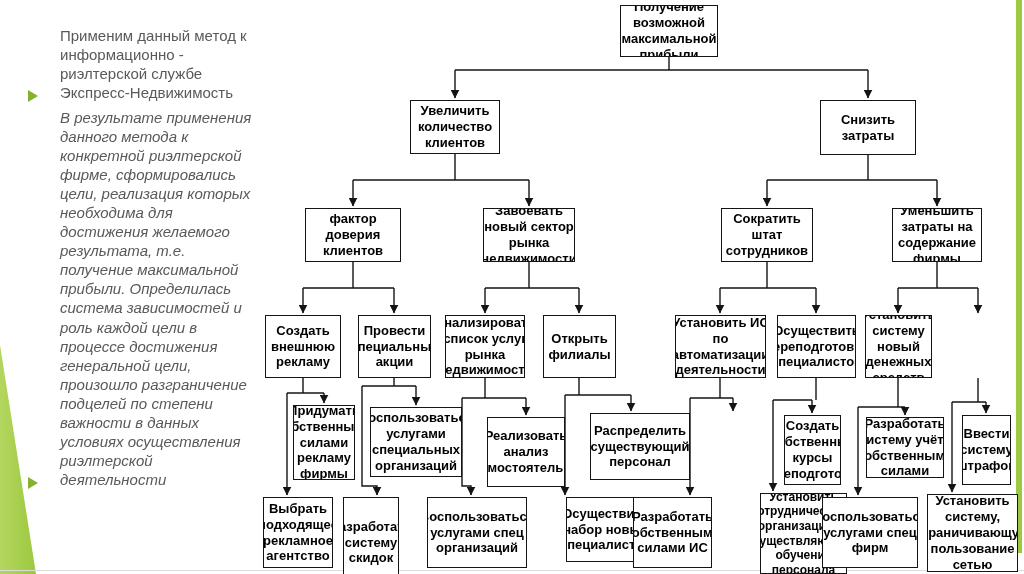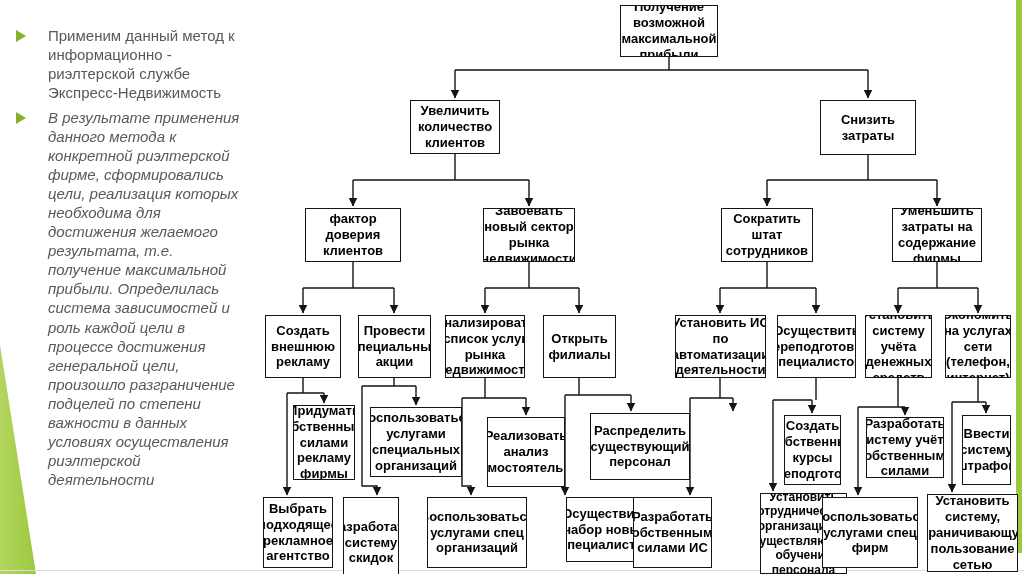--- a/index.html
+++ b/index.html
@@ -4,21 +4,21 @@
 <style>
   html,body{margin:0;padding:0;background:#fff;}
   .slide{position:relative;width:1024px;height:574px;background:#ffffff;overflow:hidden;
          font-family:"Liberation Sans", sans-serif;}
   
   .green-stripe{position:absolute;left:1016px;top:0;width:6px;height:553px;background:#9cc93f;}
   .bottom-line{position:absolute;left:0;top:570px;width:1024px;height:1px;background:#dcdcdc;}
   .wedge{position:absolute;left:0;top:0;pointer-events:none;}
   
   .sidebar{position:absolute;left:0;top:0;width:250px;}
-  .bullet{position:absolute;left:16px;display:flex;align-items:flex-start;}
+  .bullet{position:absolute;left:28px;display:flex;align-items:flex-end;}
   .b1{top:26px;}
   .b2{top:108px;font-style:italic;}
   .tri{width:0;height:0;border-top:6px solid transparent;border-bottom:6px solid transparent;
        border-left:10px solid #86b12e;margin-top:4px;flex:0 0 auto;}
   .btext{margin-left:22px;width:196px;color:#595959;font-size:15px;line-height:1.27;}
   
   .node{position:absolute;box-sizing:border-box;background:#fff;border:1.5px solid #141414;
         display:flex;align-items:center;justify-content:center;text-align:center;
         font-size:13px;font-weight:bold;color:#000;line-height:1.22;padding:2px 3px;
         overflow:hidden;overflow-wrap:break-word;}
@@ -143,22 +143,21 @@
   <div class="node" style="left:483px;top:208px;width:92px;height:54px">Завоевать новый сектор рынка недвижимости</div>
   <div class="node" style="left:721px;top:208px;width:92px;height:54px">Сократить штат сотрудников</div>
   <div class="node" style="left:892px;top:208px;width:90px;height:54px">Уменьшить затраты на содержание фирмы</div>
 
   <div class="node" style="left:265px;top:315px;width:76px;height:63px">Создать внешнюю рекламу</div>
   <div class="node" style="left:358px;top:315px;width:73px;height:63px">Провести специальные акции</div>
   <div class="node" style="left:445px;top:315px;width:80px;height:63px">Анализировать список услуг рынка недвижимости</div>
   <div class="node" style="left:543px;top:315px;width:73px;height:63px">Открыть филиалы</div>
   <div class="node" style="left:675px;top:315px;width:91px;height:63px">Установить ИС по автоматизации деятельности</div>
   <div class="node" style="left:777px;top:315px;width:79px;height:63px">Осуществить переподготовку специалистов</div>
-  <div class="node" style="left:865px;top:315px;width:67px;height:63px">Установить систему учёта денежных средств</div>
-  <div class="node" style="left:945px;top:315px;width:66px;height:63px">Экономить на услугах сети (телефон, интернет)</div>
+  <div class="node" style="left:865px;top:315px;width:67px;height:63px">Установить систему новый денежных средств</div>
 
   <div class="node" style="left:293px;top:405px;width:62px;height:75px">Придумать собственными силами рекламу фирмы</div>
   <div class="node" style="left:370px;top:407px;width:92px;height:70px">Воспользоваться услугами специальных организаций</div>
   <div class="node" style="left:487px;top:417px;width:78px;height:70px">Реализовать анализ самостоятельно</div>
   <div class="node" style="left:590px;top:413px;width:100px;height:67px">Распределить существующий персонал</div>
   <div class="node" style="left:784px;top:415px;width:57px;height:70px">Создать собственные курсы переподготовки</div>
   <div class="node" style="left:866px;top:417px;width:78px;height:61px">Разработать систему учёта собственными силами</div>
   <div class="node" style="left:962px;top:415px;width:49px;height:70px">Ввести систему штрафов</div>
 
   <div class="node" style="left:263px;top:497px;width:70px;height:71px">Выбрать подходящее рекламное агентство</div>

